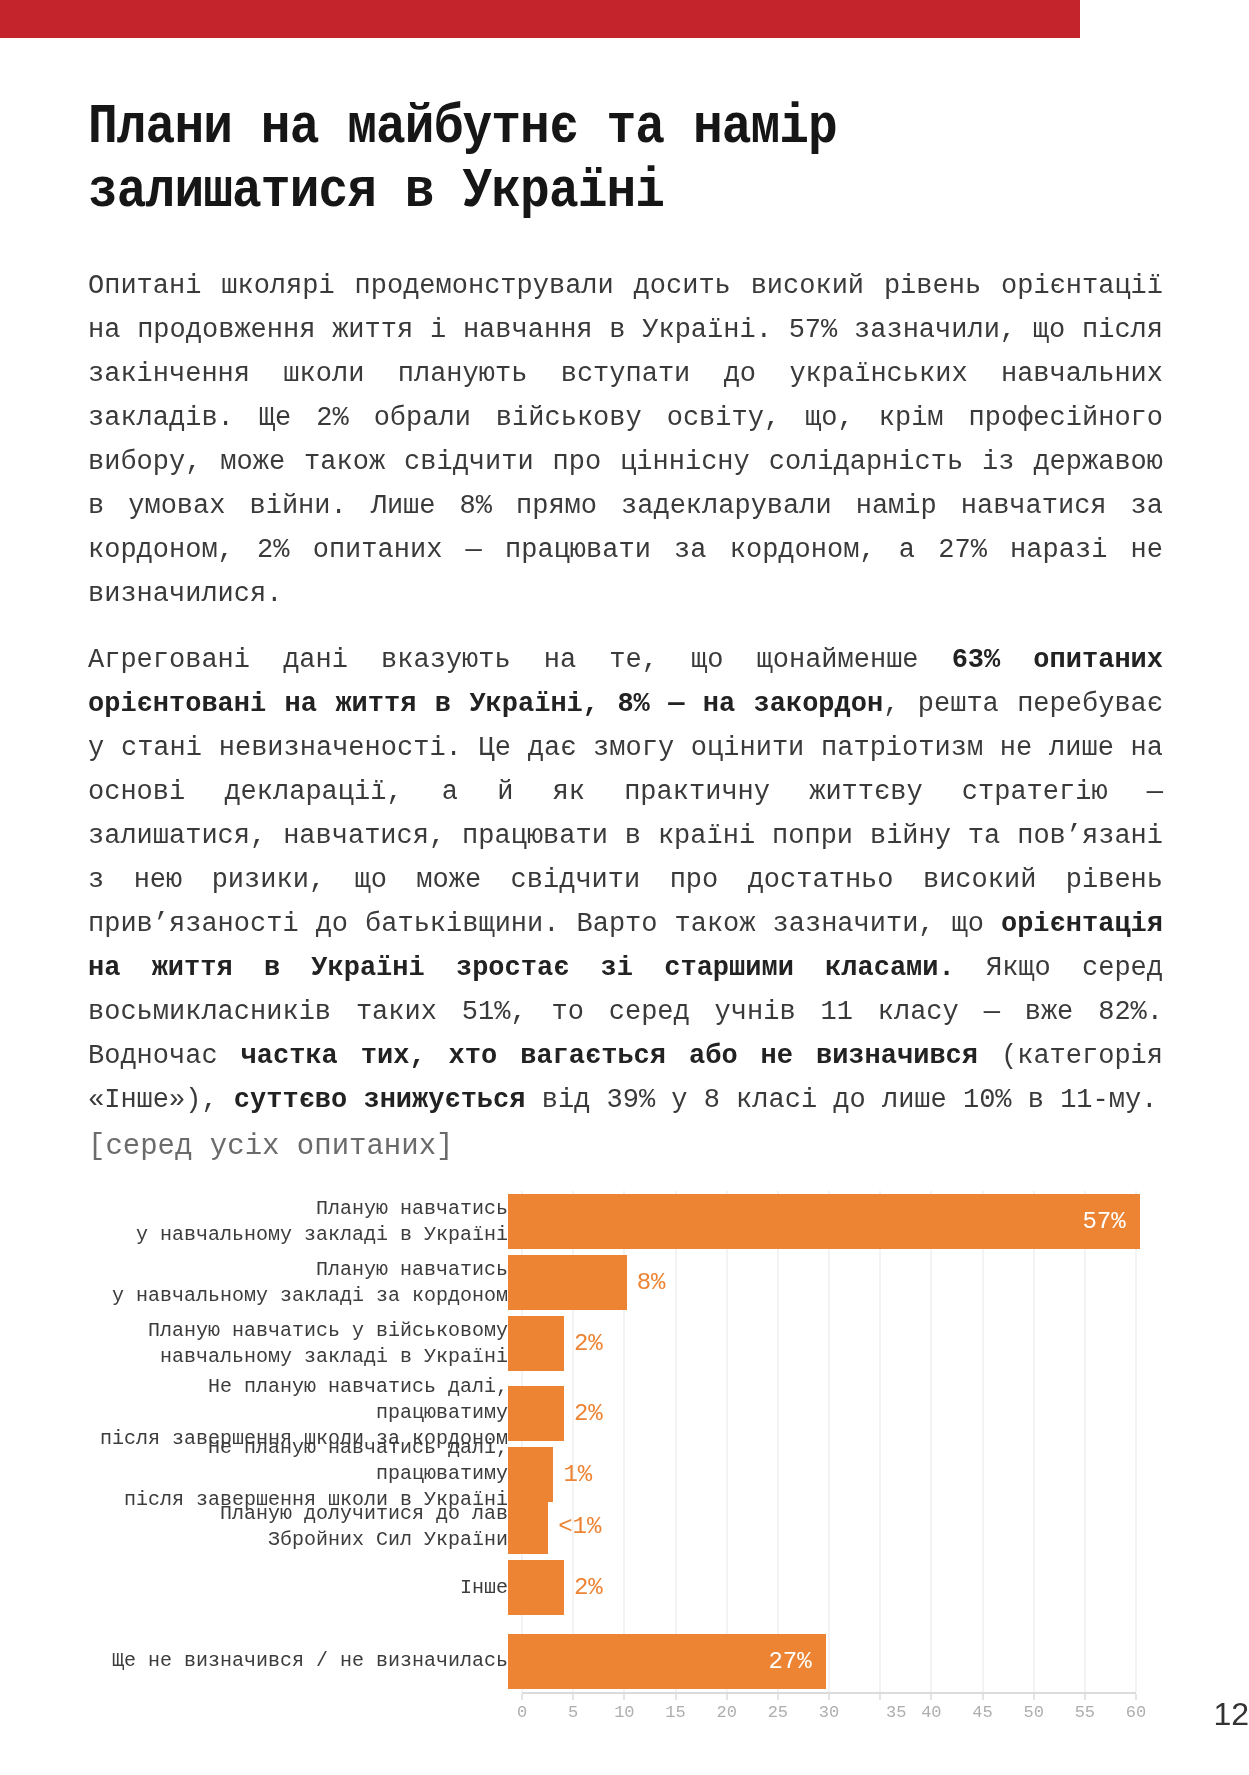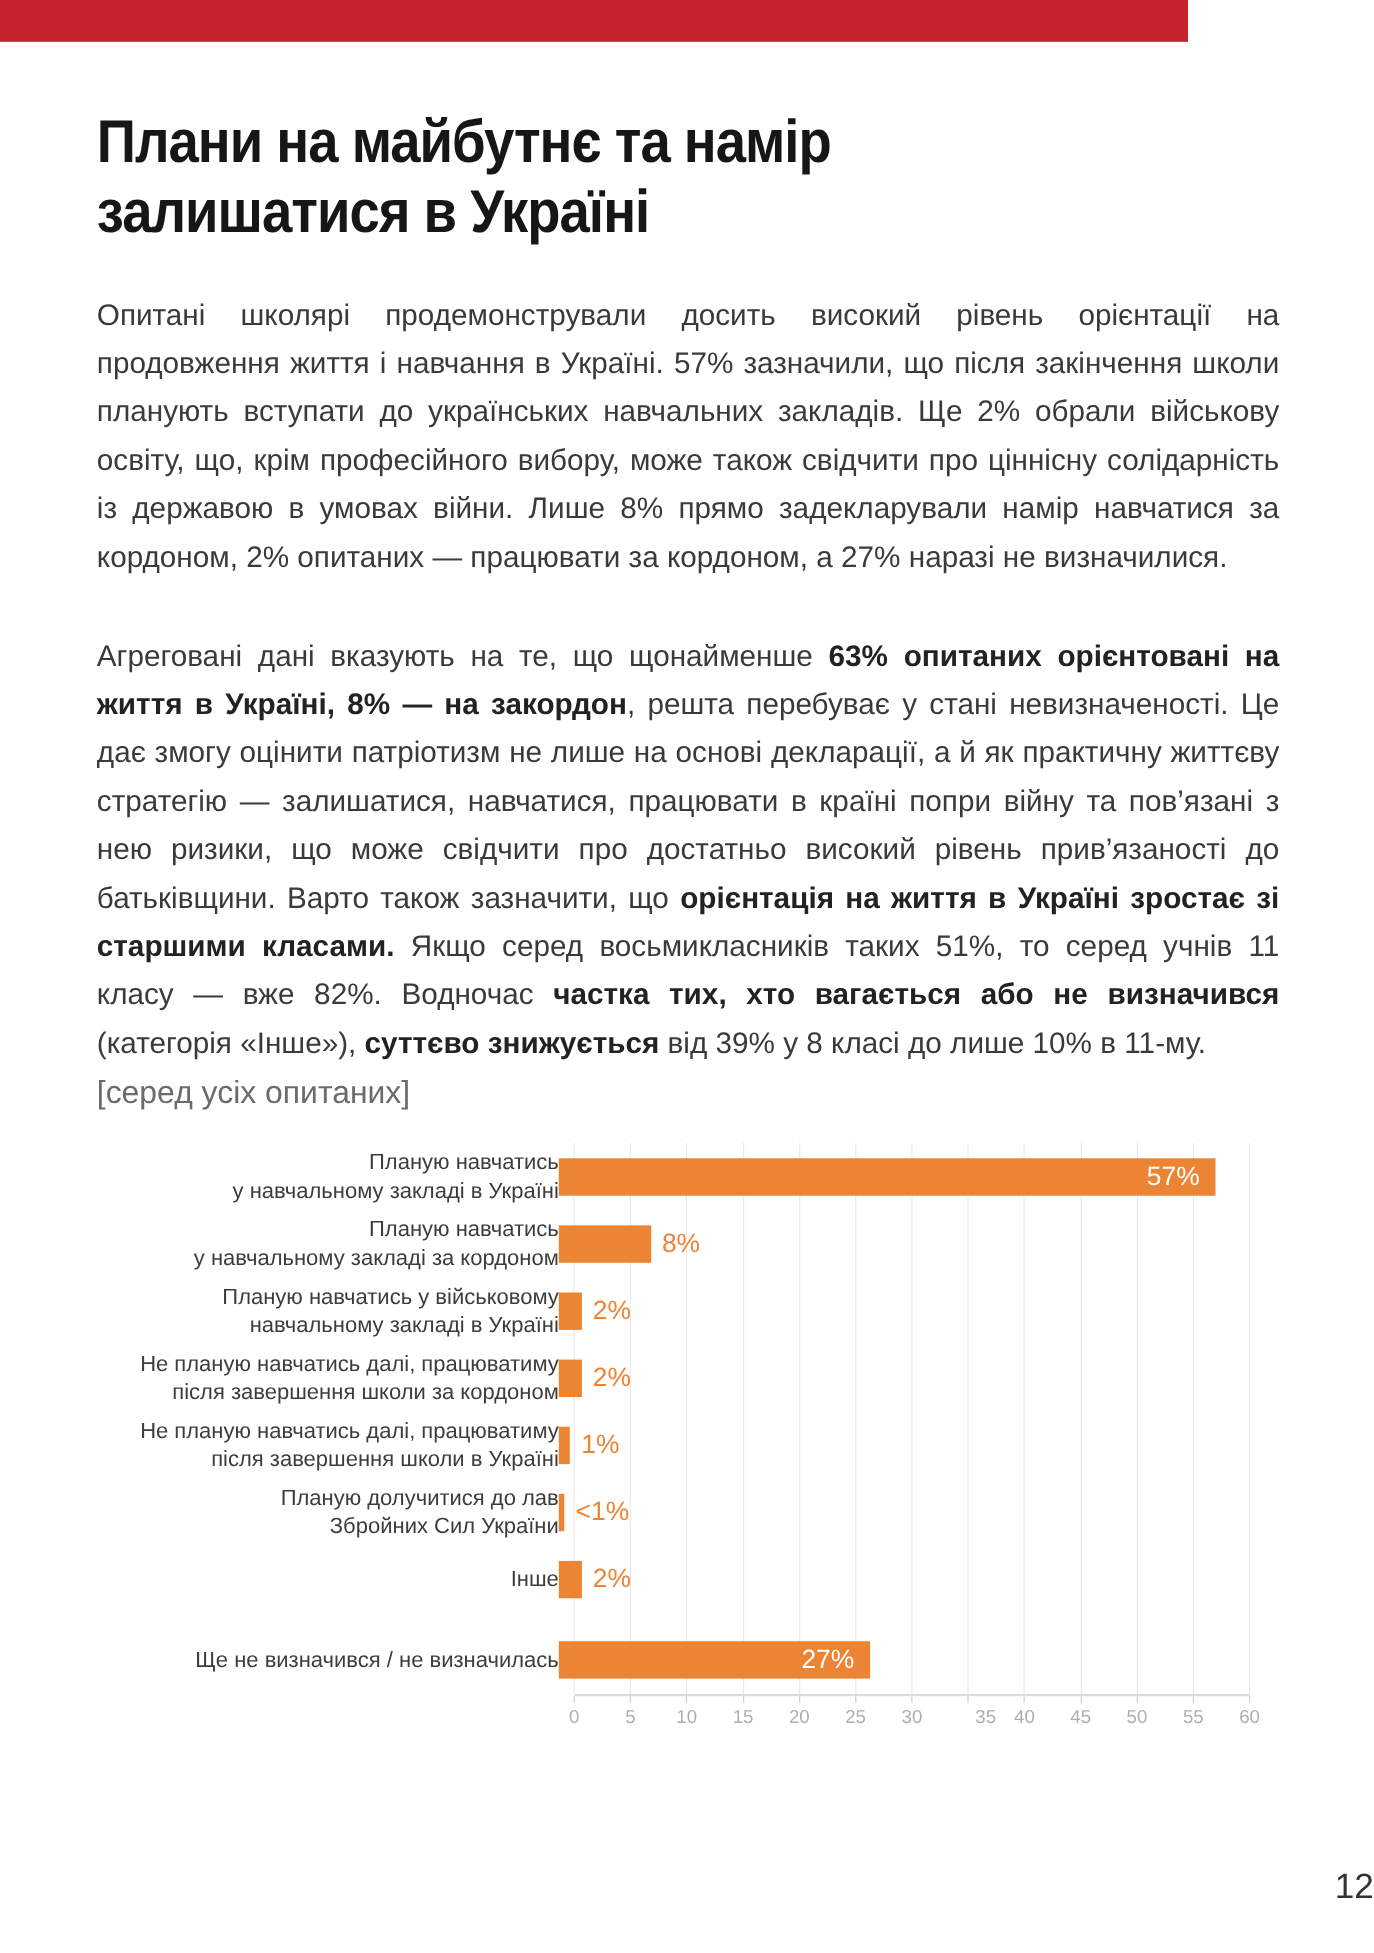--- a/index.html
+++ b/index.html
@@ -15,41 +15,42 @@
   .header-bar {
     position: absolute;
     top: 0; left: 0;
     width: 1080px; height: 38px;
     background: var(--header-red, #c4242b);
   }
   .content {
     position: absolute;
     top: 38px; left: 88px;
     width: 1075px;
+    font-family: Liberation Mono, monospace;
   }
   .page-title {
     margin-top: 58px;
     font-size: 55px;
     line-height: 64px;
     font-weight: 800;
     color: #161616;
     letter-spacing: -1px;
     transform: scaleX(0.9);
     transform-origin: left top;
     white-space: nowrap;
   }
   .body-para {
     margin: 0;
     margin-top: 40px;
     font-size: 27px;
     line-height: 44px;
     text-align: justify;
     color: #3a3a3a;
   }
-  .body-para + .body-para { margin-top: 46px; }
+  .body-para + .body-para { margin-top: 22px; }
   .body-para b { color: #222; }
   .chart-heading {
     margin-top: 90px;
     font-size: 27px;
     font-weight: 700;
     letter-spacing: 0.5px;
     color: #222;
   }
   .chart-subtitle {
     margin-top: 8px;
@@ -87,26 +88,27 @@
     line-height: 26px;
     color: #3c3c3c;
   }
   .bar-cell {
     position: relative;
     height: 100%;
     display: flex;
     align-items: center;
   }
   .bar {
-    height: 34px;
+    height: 55px;
     background: var(--accent, #ed8434);
     display: flex;
     align-items: center;
     justify-content: flex-end;
     flex: 0 0 auto;
+    padding-left: 35px;
   }
   .val-in {
     color: #ffffff;
     font-size: 24px;
     padding-right: 14px;
     white-space: nowrap;
   }
   .val-out {
     color: var(--accent, #ed8434);
     font-size: 24px;

